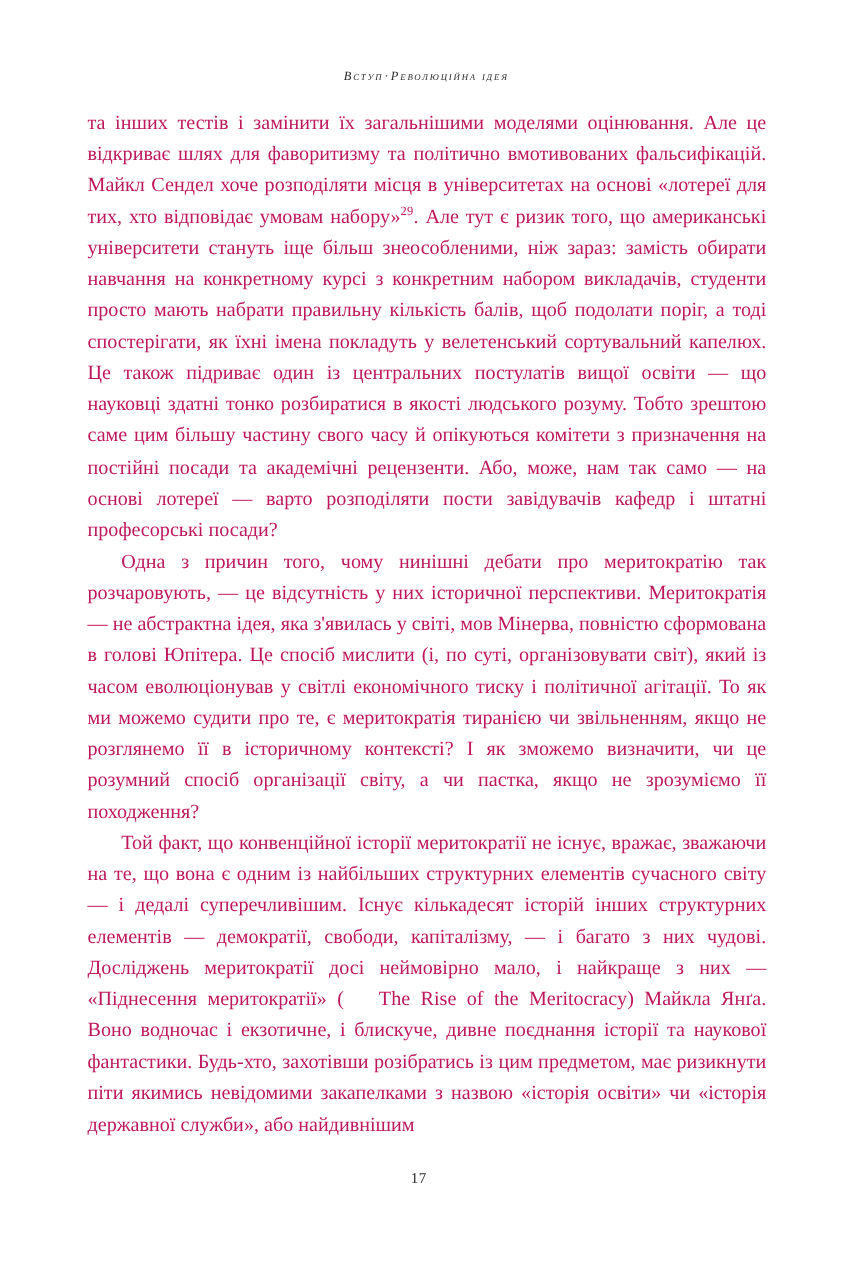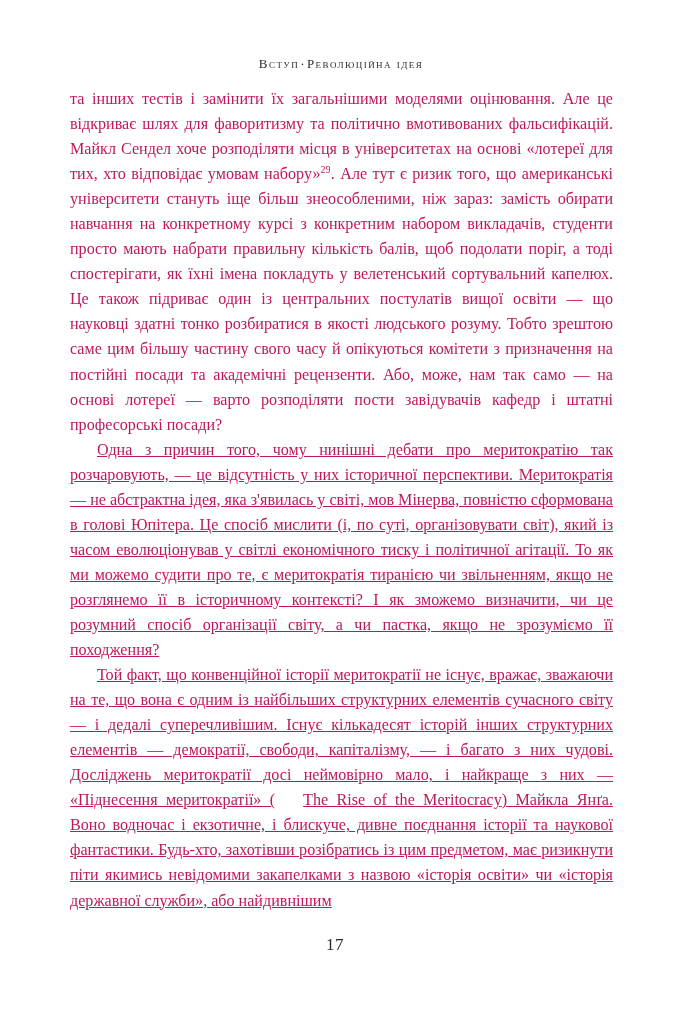--- a/index.html
+++ b/index.html
@@ -24,25 +24,26 @@
   }
 
   
   .running-head {
     position: absolute;
     top: 56px;
     left: 0;
     right: 0;
     text-align: center;
     font-family: "Liberation Serif", "DejaVu Serif", serif;
-    font-size: 13px;
+    font-size: 10px;
     font-variant: small-caps;
     letter-spacing: 1.45px;
     color: #2a2a2a;
     white-space: nowrap;
+    font-style: italic;
   }
   .running-head .rh-sep {
     letter-spacing: 1.45px;
     padding: 0 1px;
   }
 
   
   .textblock {
     position: absolute;
     top: 86px;
@@ -55,21 +56,20 @@
     hyphens: manual;
     color: #be185d;
   }
 
   .textblock p {
     margin: 0;
     text-indent: 0;
   }
   .textblock p.indent {
     text-indent: 27px;
-    text-decoration: underline;
   }
 
   
   .textblock p {
     text-align-last: left;
   }
 
   sup.fn {
     font-size: 0.62em;
     vertical-align: super;
@@ -82,21 +82,21 @@
     margin-left: 28px;
   }
 
   
   .folio {
     position: absolute;
     top: 935px;
     left: 0;
     right: 12px;
     text-align: center;
-    font-size: 17px;
+    font-size: 12px;
     color: #2a2a2a;
     letter-spacing: 0.4px;
   }
 </style>
 </head>
 <body>
 
 <div class="page">
 
   <div class="running-head">

